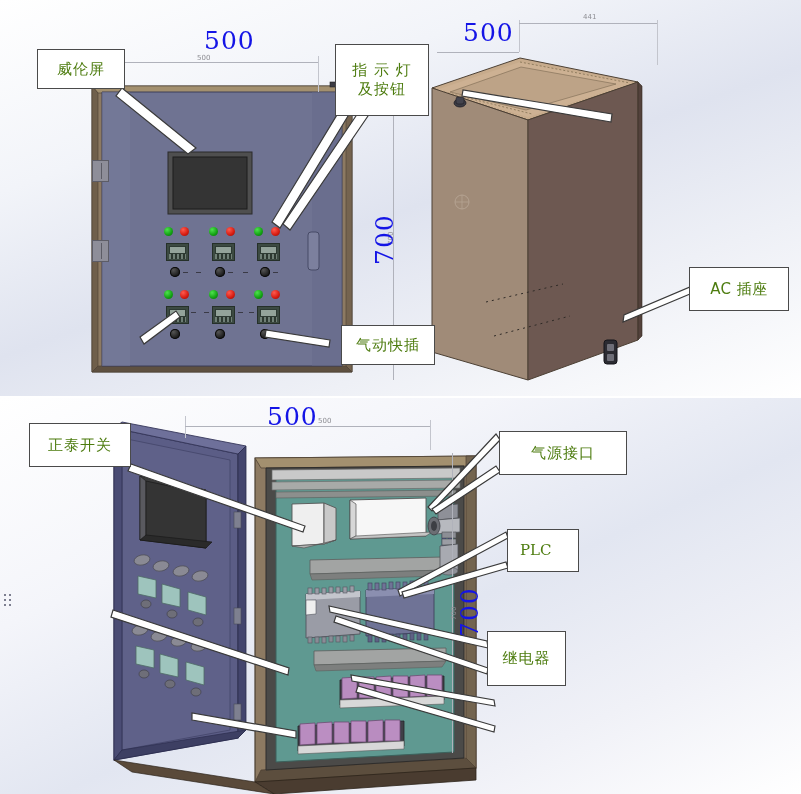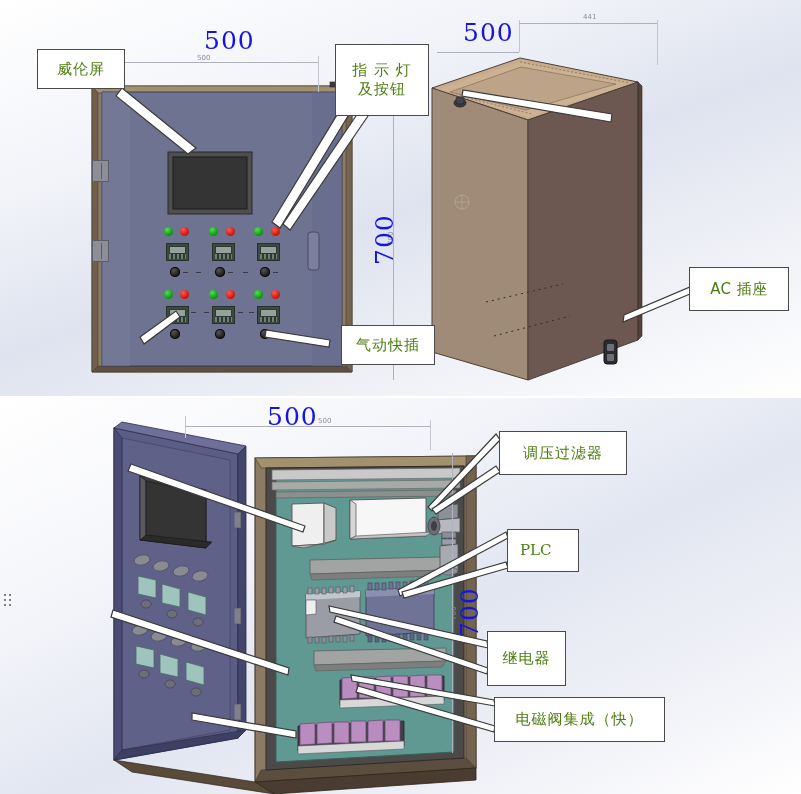--- a/index.html
+++ b/index.html
@@ -484,33 +484,33 @@
         <polygon points="495,308 352,283 351,277 494,302" fill="#ffffff" stroke="#3a3a3a" stroke-width="1.2"></polygon>
         <polygon points="495,328 358,288 356,294 494,334" fill="#ffffff" stroke="#3a3a3a" stroke-width="1.2"></polygon>
       </svg>
     </div>
     <div class="leader" style="left:0;top:0;width:801px;height:396px;">
       <svg width="801" height="396">
         <polygon points="192,322 296,340 296,333 192,315" fill="#ffffff" stroke="#3a3a3a" stroke-width="1.2"></polygon>
       </svg>
     </div>
 
+    <div class="callout" style="left:29px;top:25px;width:102px;height:44px;">
+      <span class="ln">正泰开关</span>
+    </div>
 
 
     <div class="callout" style="left:499px;top:33px;width:128px;height:44px;">
-      <span class="ln">调压过滤器</span>
+      <span class="ln">气源接口</span>
     </div>
 
     <div class="callout" style="left:487px;top:233px;width:79px;height:55px;">
       <span class="ln">继电器</span>
     </div>
 
     <div class="callout latin" style="left:507px;top:131px;width:72px;height:43px;">
       <span class="ln">PLC</span>
     </div>
 
-    <div class="callout" style="left:494px;top:299px;width:171px;height:45px;">
-      <span class="ln">电磁阀集成（快）</span>
-    </div>
 
   </div>
 
 </div>
 
 </body></html>

